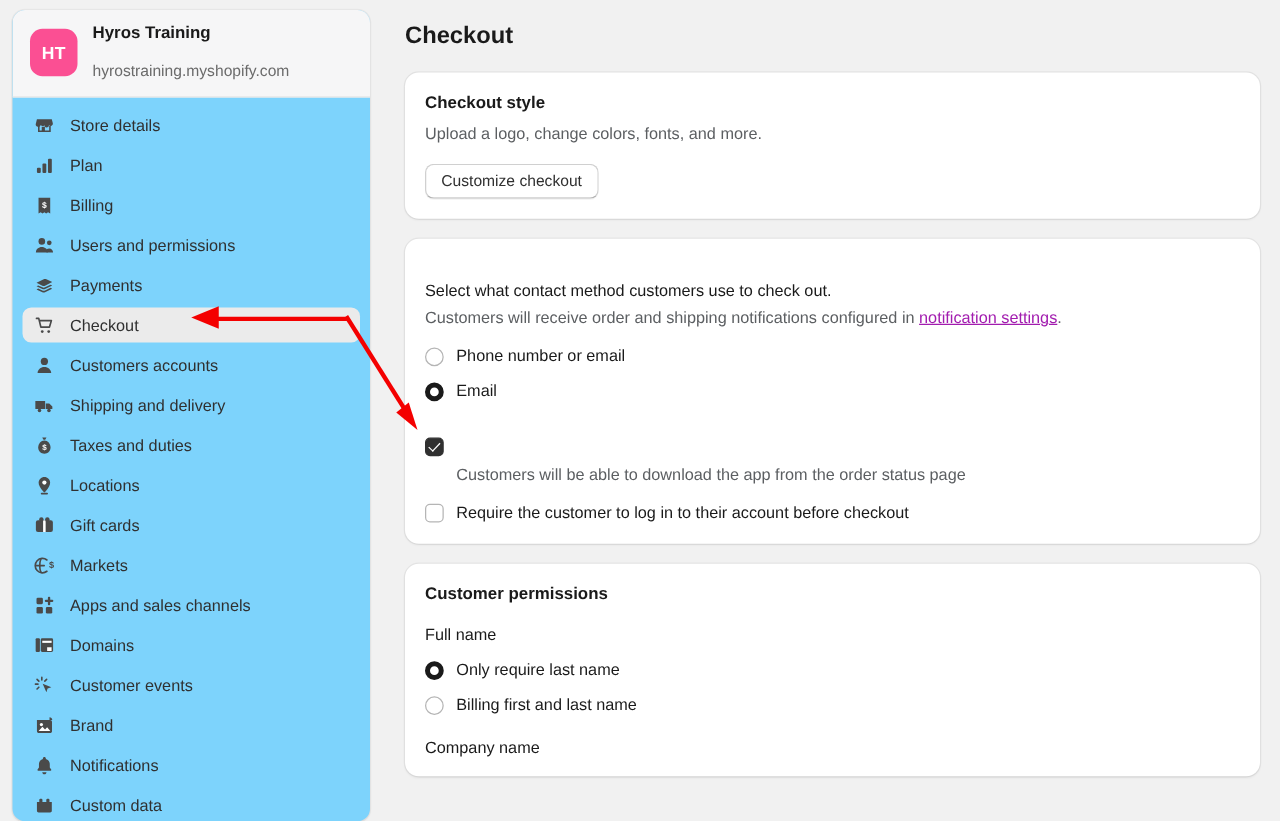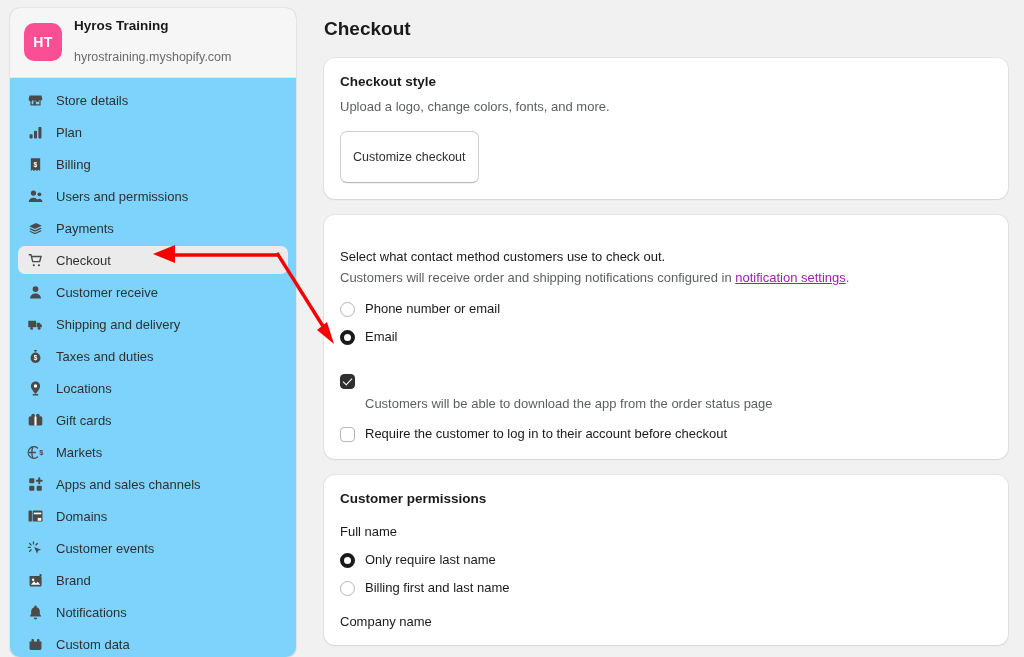--- a/index.html
+++ b/index.html
@@ -109,21 +109,21 @@
     margin-top: 9px;
     line-height: 1.45;
   }
   .btn {
     display: inline-block;
     margin-top: 14px;
     background: #ffffff;
     border: 1px solid #d0d0d0;
     border-bottom-color: #b5b5b5;
     border-radius: 7px;
-    padding: 18px 12px;
+    padding: 6px 12px;
     font-size: 12.5px;
     color: #303030;
     font-family: "Liberation Sans", sans-serif;
     cursor: pointer;
     box-shadow: 0 1px 0 rgba(0,0,0,0.04);
   }
   .info-icon {
     width: 14px; height: 14px;
     border-radius: 50%;
     border: 1.3px solid #8a8a8a;
@@ -277,21 +277,21 @@
           <span class="nav-label">Checkout</span>
         </div>
 
         <div class="nav-item">
           <span class="ic">
               <svg width="17" height="17" viewBox="0 0 20 20" fill="currentColor">
                 <circle cx="10" cy="6" r="3.4"></circle>
                 <path d="M3.6 17c0-3.4 2.9-5.8 6.4-5.8s6.4 2.4 6.4 5.8H3.6z"></path>
               </svg>
             </span>
-          <span class="nav-label">Customer receive</span>
+          <span class="nav-label">Customers accounts</span>
         </div>
 
         <div class="nav-item">
           <span class="ic">
               <svg width="17" height="17" viewBox="0 0 20 20" fill="currentColor">
                 <path d="M1.5 5.6h9.2v7.6H1.5z"></path>
                 <path d="M11.3 8h3.3l2.9 2.8v2.4h-6.2z"></path>
                 <circle cx="5.4" cy="14.6" r="1.7"></circle>
                 <circle cx="14.3" cy="14.6" r="1.7"></circle>
               </svg>

